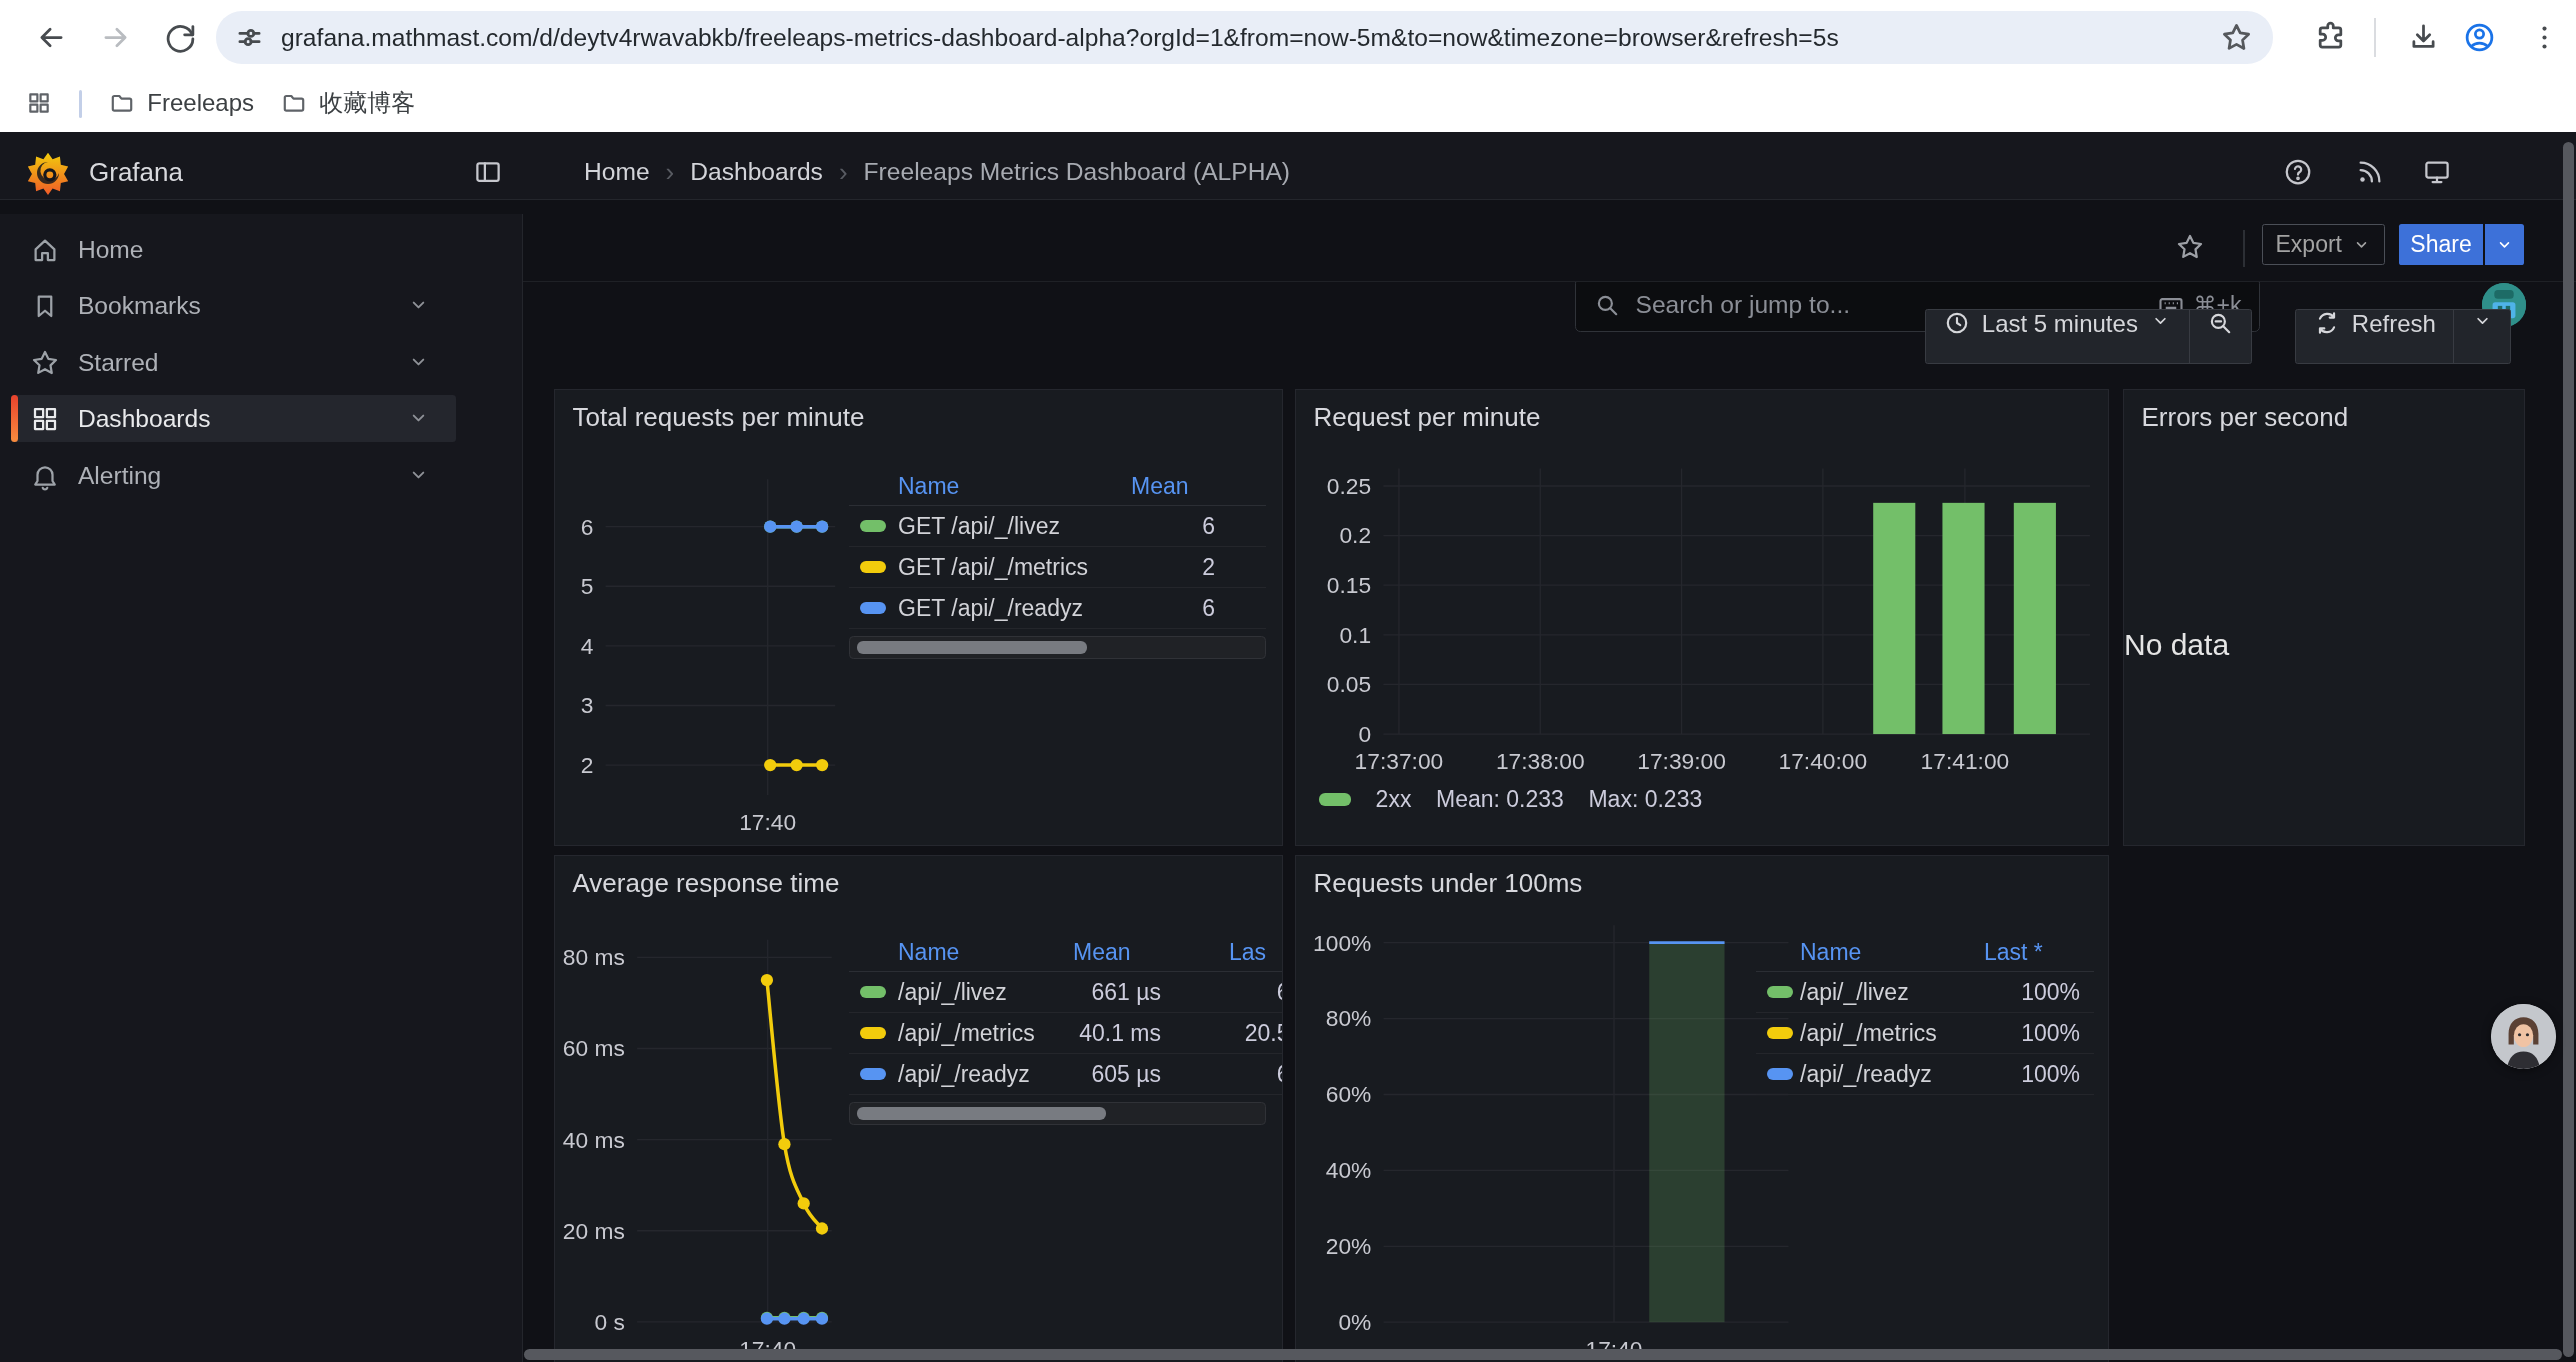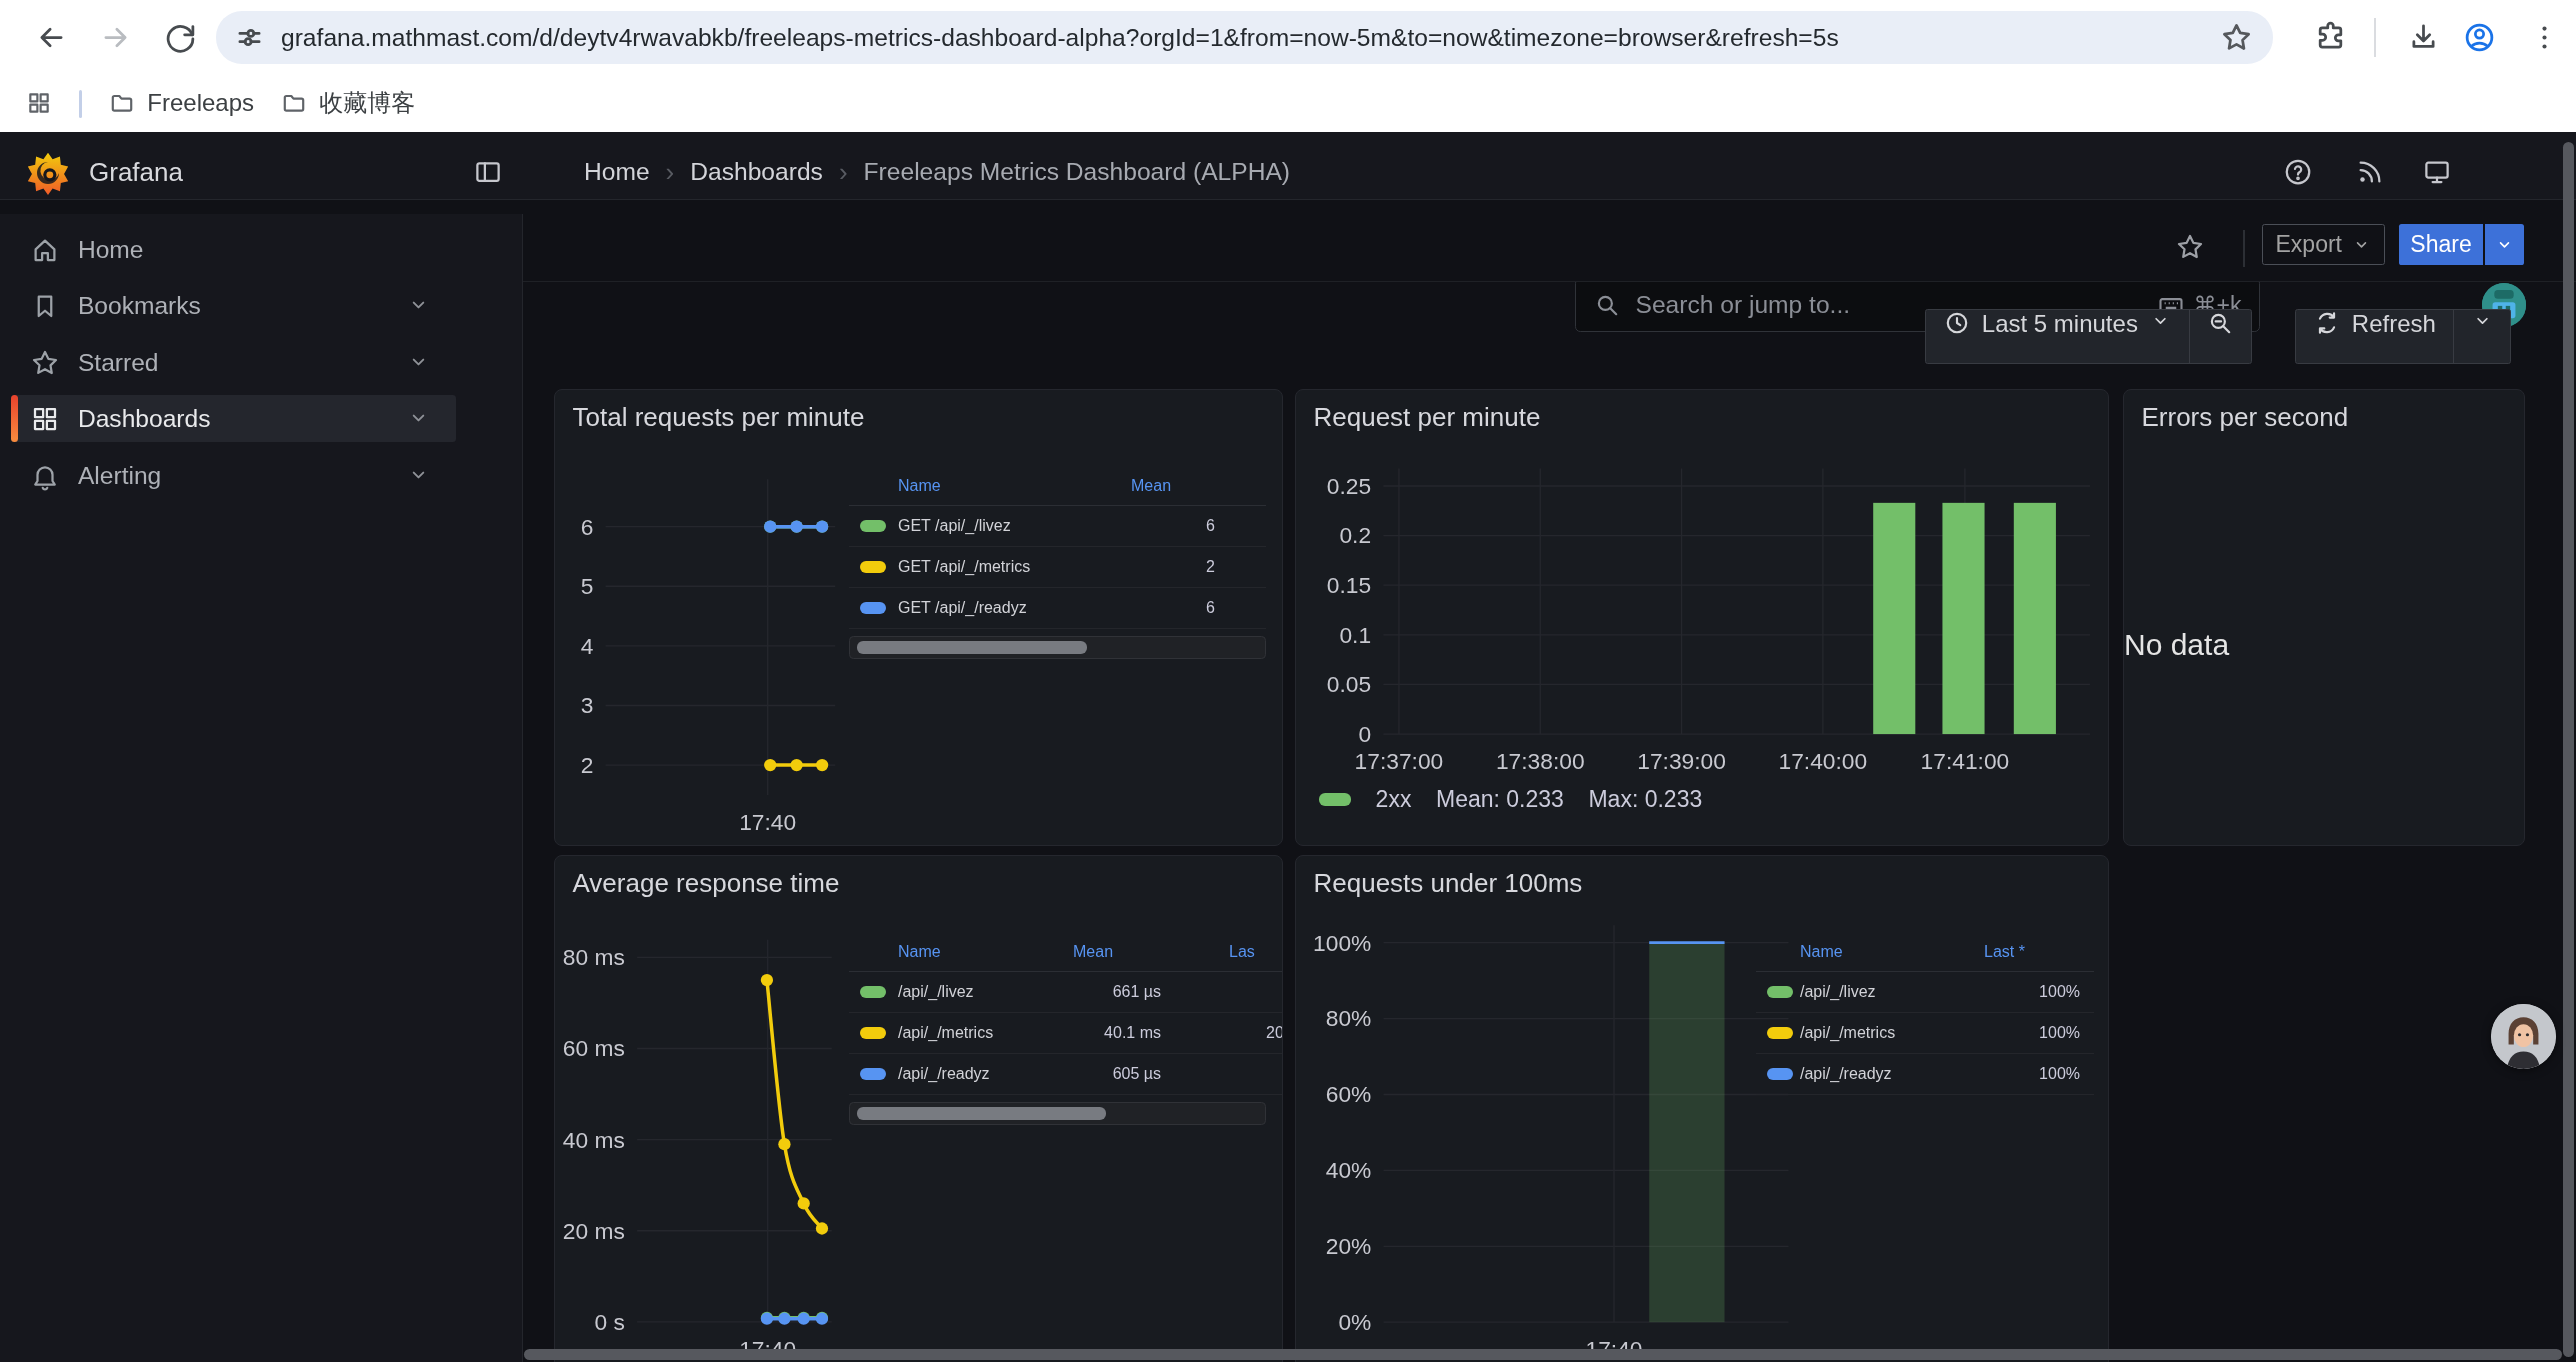--- a/index.html
+++ b/index.html
@@ -48,27 +48,27 @@
   .btn svg { stroke:currentColor; fill:none; stroke-width:2; stroke-linecap:round; stroke-linejoin:round; }
   .btn-outline { border:0.9px solid #4b4f57; color:#a3a3a3; background:transparent; }
   .btn-blue { background:#3d71d9; color:#ffffff; font-weight:500; border:none; }
 
   .ctrlgroup { position:absolute; display:flex; border:0.9px solid #383b42; border-radius:2.6px; background:#22252b; color:#d6d7db; font-size:24px; }
   .ctrlseg { display:flex; gap:12.3px; padding:0 17.5px; height:53px; }
   .ctrlseg + .ctrlseg { border-left:0.9px solid #383b42; }
   .ctrlgroup svg { width:26px; height:26px; stroke:currentColor; fill:none; stroke-width:2; stroke-linecap:round; stroke-linejoin:round; }
 
   
-  .panel { position:absolute; background:#181b20; border:0.9px solid #25272e; border-radius:8px; overflow:hidden; }
+  .panel { position:absolute; background:#181b20; border:0.9px solid #25272e; border-radius:0; overflow:hidden; }
   .ptitle { position:absolute; left:17.5px; top:12.3px; font-size:26px; font-weight:500; color:#d7d8dd; white-space:nowrap; }
   .chart { position:absolute; }
   .chart svg text { font-family:"Liberation Sans","DejaVu Sans",sans-serif; }
   .nodata { position:absolute; left:0; right:0; top:238px; text-align:left; font-size:30px; color:#e5e5e5; }
 
-  .ltable { position:absolute; font-size:16px; color:#d2d3d8; }
+  .ltable { position:absolute; font-size:23px; color:#d2d3d8; }
   .lrow { display:grid; align-items:center; height:41px; border-bottom:0.9px solid #24262b; }
   .lrow.lhead { height:39px; border-bottom:0.9px solid #2b2e34; }
   .lt2 .lrow { grid-template-columns:49px 1fr 84px; padding-right:51px; }
   .lt4 .lrow { grid-template-columns:49px 175px 88px 154px; }
   .lt5 .lrow { grid-template-columns:44px 1fr 96px; padding-right:14px; }
   .lhname, .lhval { color:#5794f2; font-weight:500; }
   .lval { text-align:right; color:#ccccdc; }
   .lval-left { text-align:right; padding-left:68px; color:#ccccdc; }
   .lhval-left { text-align:left; padding-left:68px; color:#5794f2; font-weight:500; }
   .pill { width:26px; height:12.3px; border-radius:6.1px; margin-left:10.5px; }

